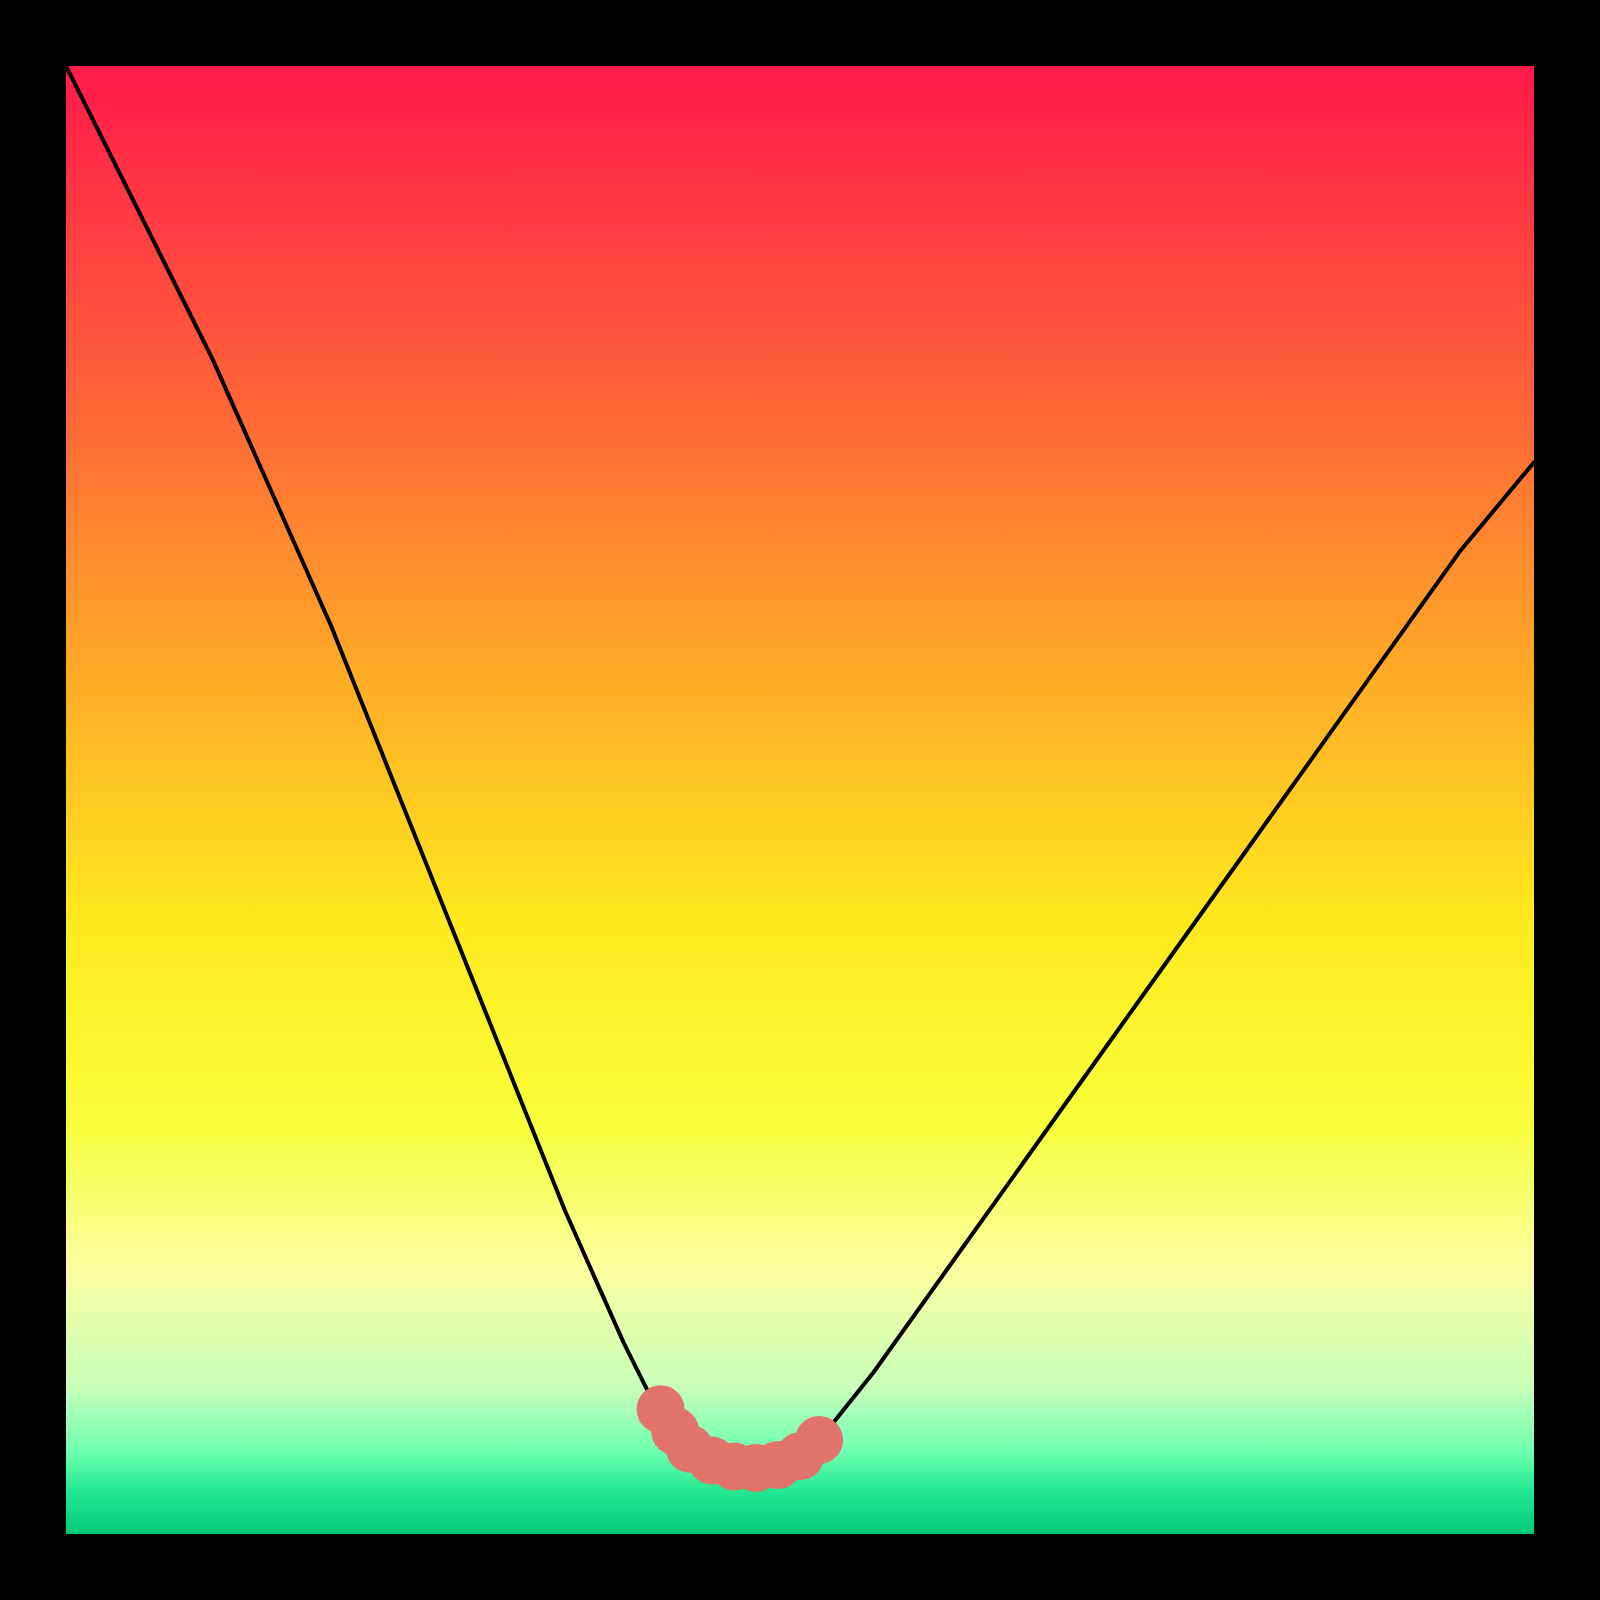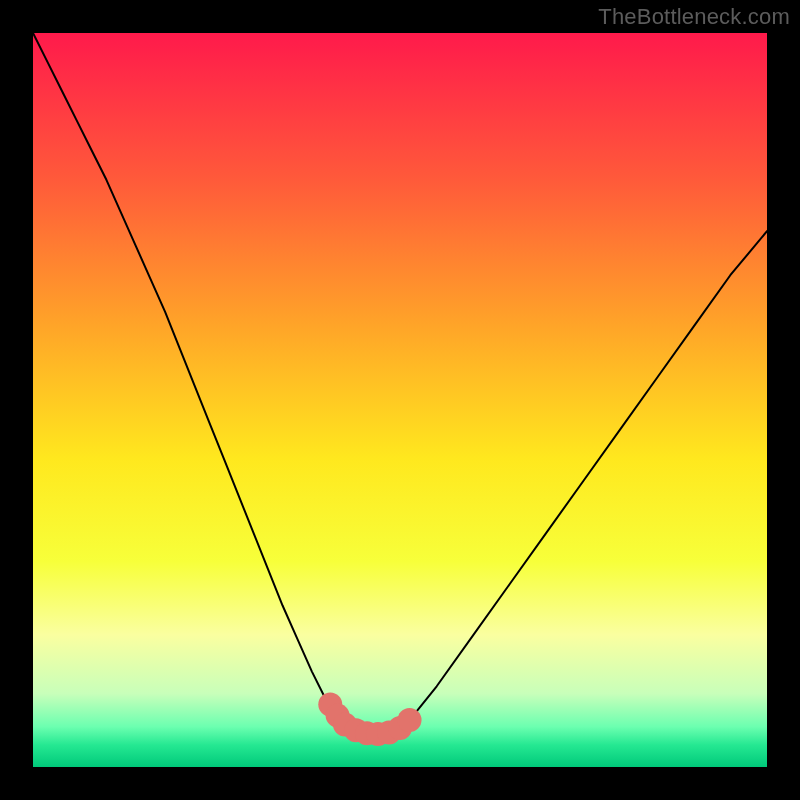--- a/index.html
+++ b/index.html
@@ -40,21 +40,20 @@
   .plot-area svg {
     display: block;
     width: 734px;
     height: 734px;
   }
 </style>
 </head>
 <body>
 
 <div class="frame">
-  <div class="watermark">TheBottleneck.com</div>
 
   <div class="plot-area">
     <svg viewBox="0 0 734 734" preserveAspectRatio="none">
       <defs>
         <linearGradient id="bg-grad" x1="0" y1="0" x2="0" y2="1">
             <stop offset="0%" stop-color="#ff1a4b"></stop>
             <stop offset="20%" stop-color="#ff5a3a"></stop>
             <stop offset="40%" stop-color="#ffa528"></stop>
             <stop offset="57.99999999999999%" stop-color="#ffe81e"></stop>
             <stop offset="72%" stop-color="#f7ff3a"></stop>

